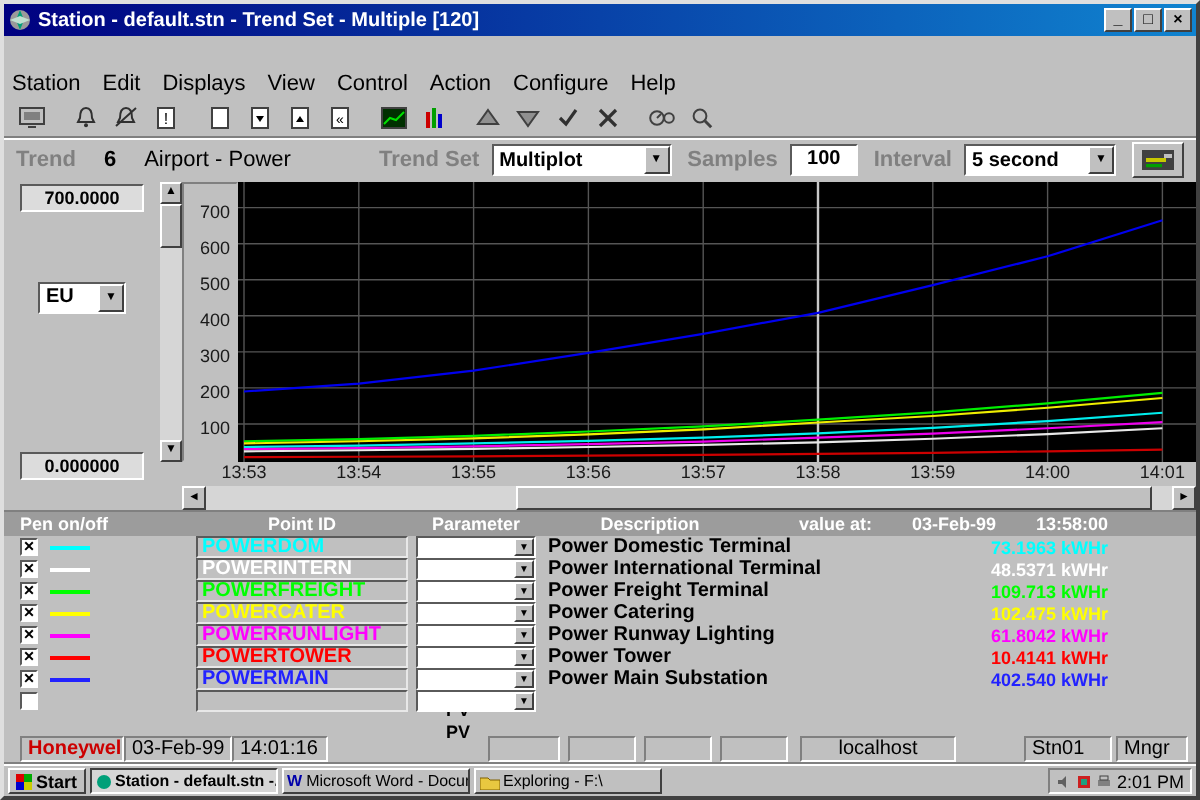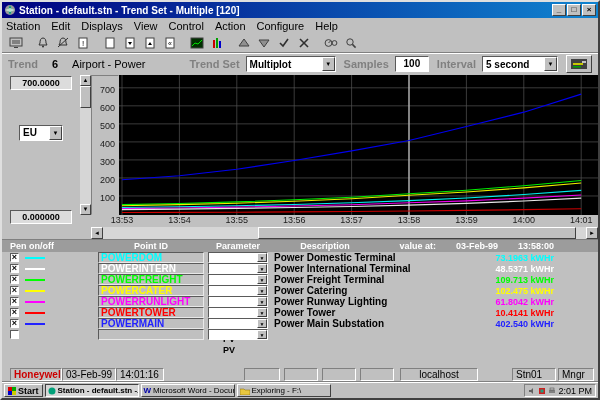--- a/index.html
+++ b/index.html
@@ -6,21 +6,21 @@
   html,body { width:600px; height:400px; overflow:hidden; font-family:"Liberation Sans", sans-serif; background:#008080; }
   .window { width:600px; height:400px; display:flex; flex-direction:column; background:#c0c0c0;
             border:2px solid; border-color:#dfdfdf #404040 #404040 #dfdfdf; }
   
   .titlebar { height:16px; background:linear-gradient(90deg,#000080,#1084d0); display:flex; align-items:center; padding:0 2px; flex:0 0 auto; }
   .titlebar .ticon { width:12px; height:12px; margin-right:3px; }
   .titlebar .ttext { color:#fff; font-size:10px; font-weight:bold; flex:1; white-space:nowrap; overflow:hidden; }
   .winbtn { width:14px; height:12px; margin-left:1px; background:#c0c0c0; border:1px solid; border-color:#fff #404040 #404040 #fff;
             font-size:8px; line-height:9px; text-align:center; font-weight:bold; color:#000; }
   
-  .menubar { height:15px; display:flex; align-items:center; padding-left:4px; flex:0 0 auto; }
+  .menubar { height:15px; display:flex; align-items:center; padding-left:4px; flex:0 0 auto;margin-top:16px; }
   .menubar span { font-size:11px; margin-right:11px; color:#000; }
   
   .toolbar { height:20px; display:flex; align-items:center; padding-left:4px; border-bottom:1px solid #808080; box-shadow:0 1px 0 #fff; flex:0 0 auto; }
   .tbtn { width:20px; height:18px; display:flex; align-items:center; justify-content:center; background:#c0c0c0; }
   .tsep { width:7px; height:16px; }
   
   .trendbar { height:22px; display:flex; align-items:center; padding:0 6px; flex:0 0 auto; font-size:11px; }
   .graylab { color:#808080; font-weight:bold; }
   .combo { background:#fff; border:1px solid; border-color:#5a5a5a #fff #fff #5a5a5a; height:16px; display:flex; align-items:center; font-size:10px; font-weight:bold; }
   .combo .cval { flex:1; padding:0 3px; white-space:nowrap; overflow:hidden; }

